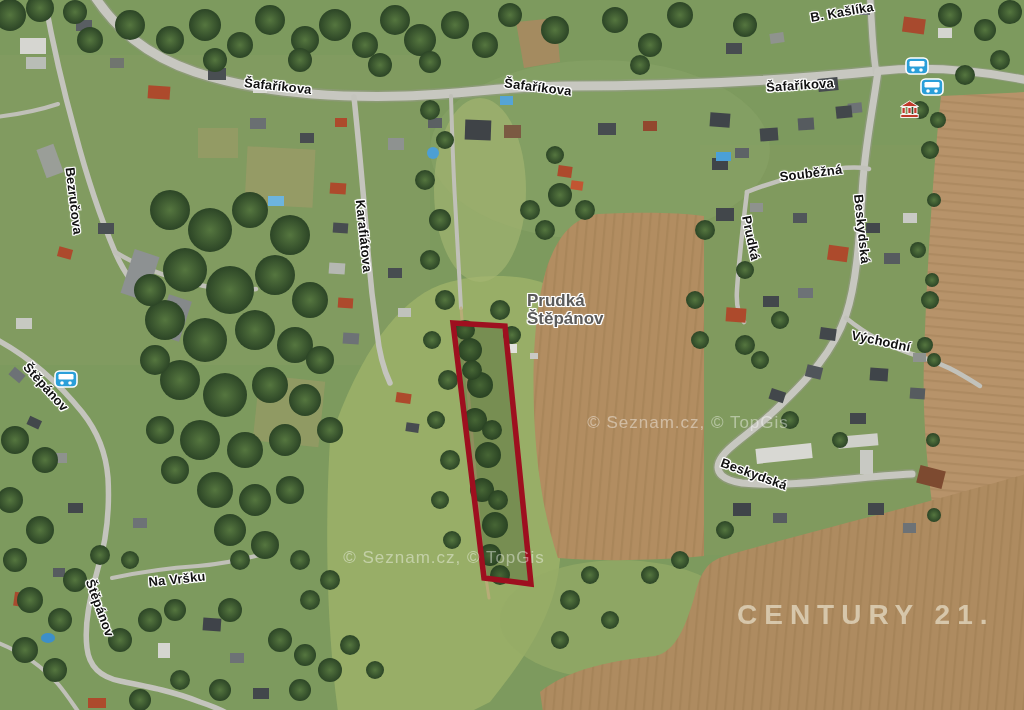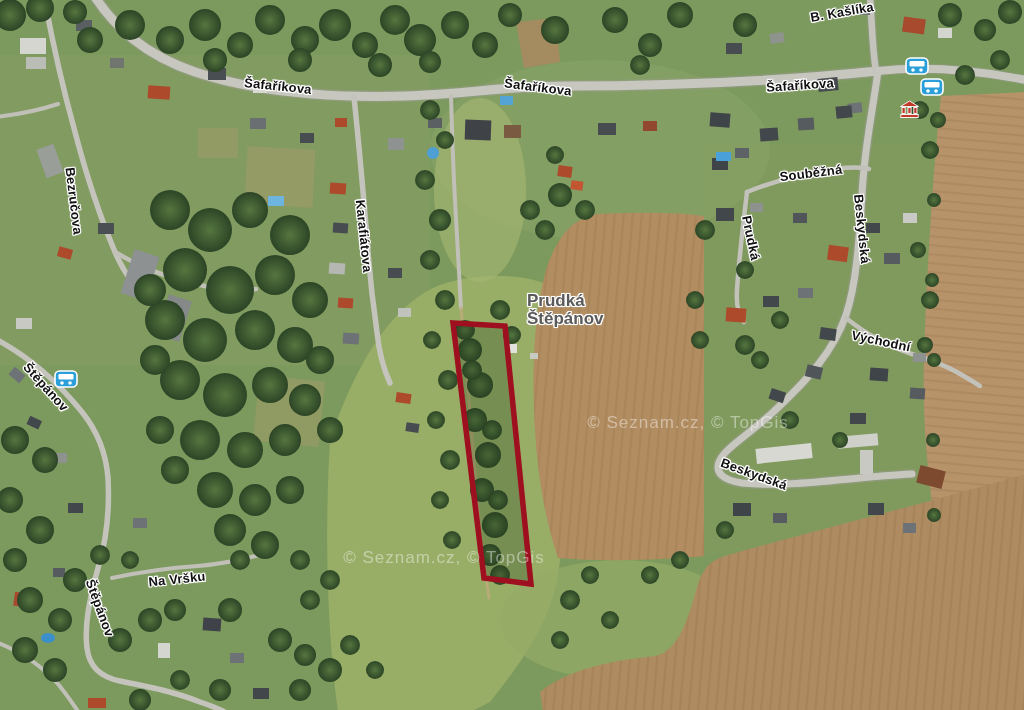--- a/index.html
+++ b/index.html
@@ -404,14 +404,15 @@
         <rect x="3" y="7.5" width="3.2" height="6"></rect>
         <rect x="8.9" y="7.5" width="3.2" height="6"></rect>
         <rect x="14.8" y="7.5" width="3.2" height="6"></rect>
         <rect x="1.8" y="14.5" width="17.4" height="3"></rect>
       </g>
     </svg>
   </div>
 
   <div class="attribution" style="left:688px;top:423px;">© Seznam.cz, © TopGis</div>
   <div class="attribution" style="left:444px;top:558px;">© Seznam.cz, © TopGis</div>
+  <div class="brand-watermark">CENTURY 21.</div>
 
 </div>
 
 </body></html>

